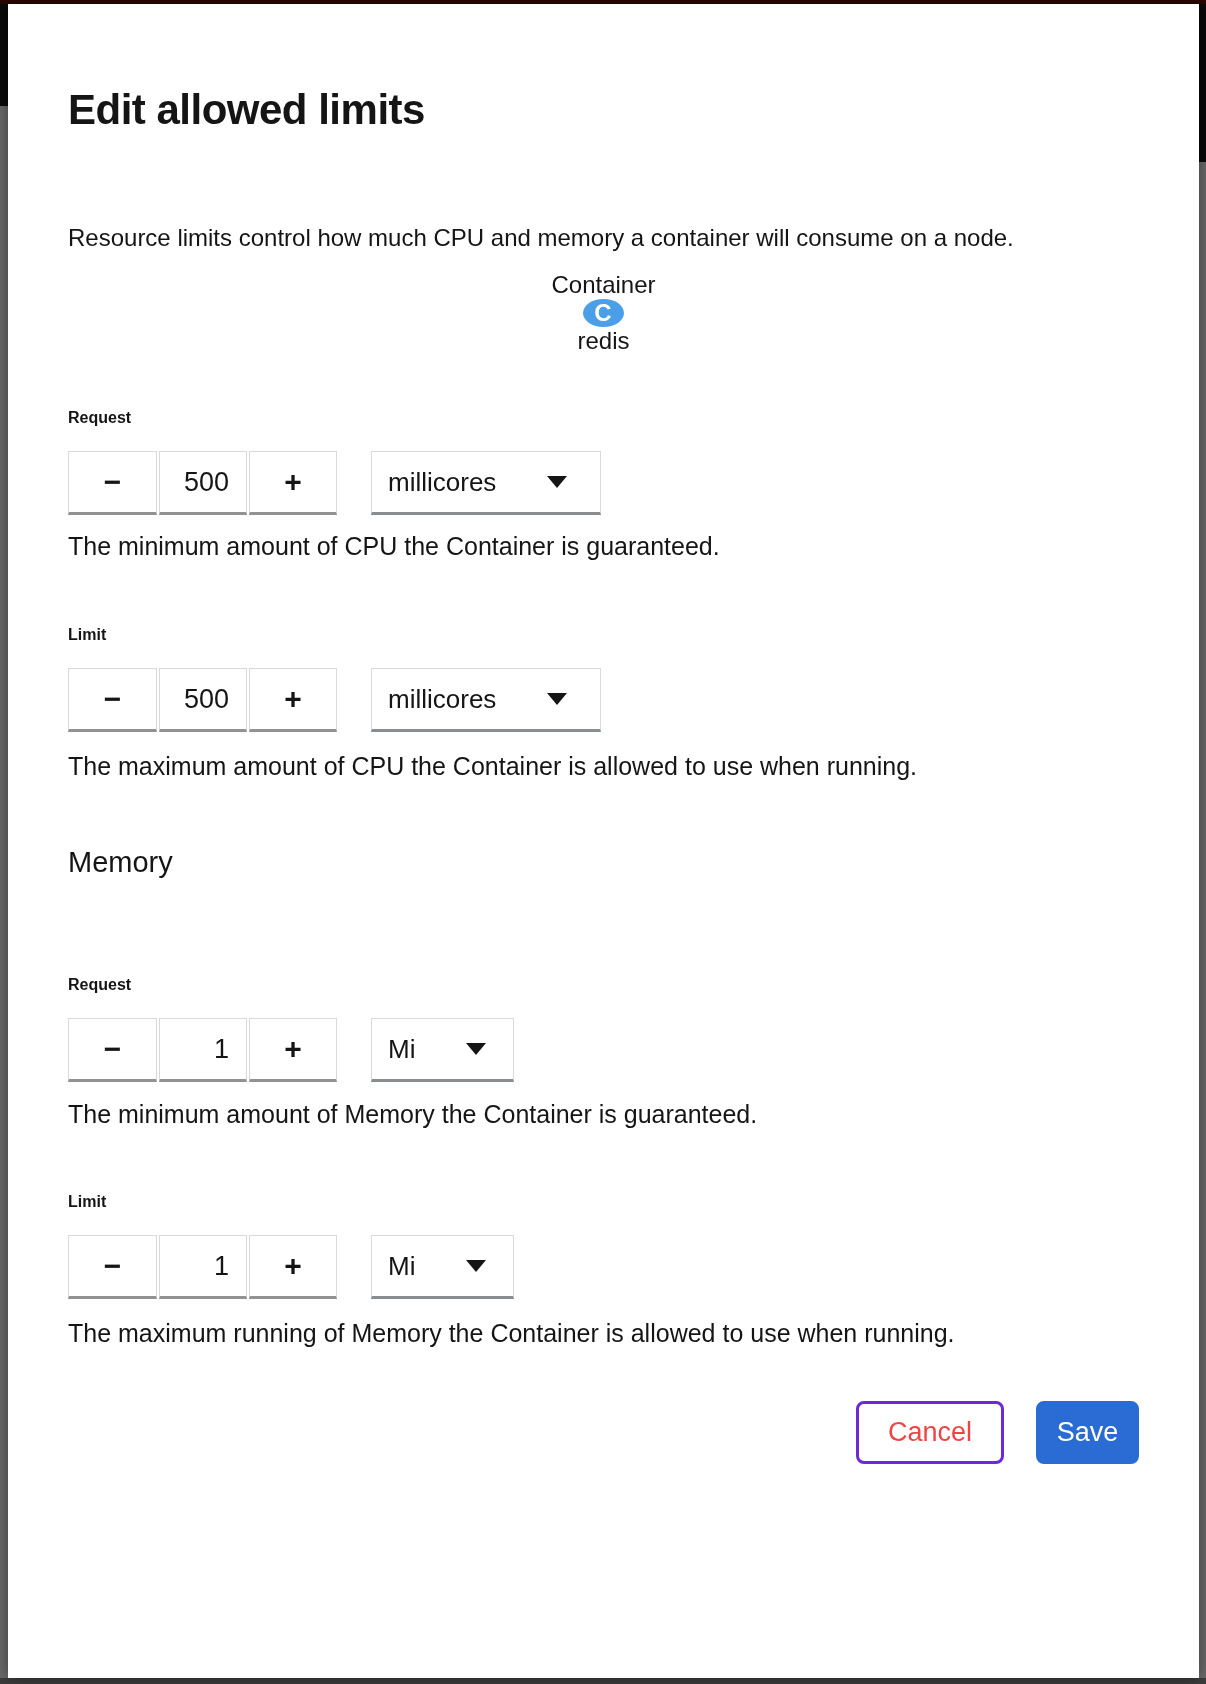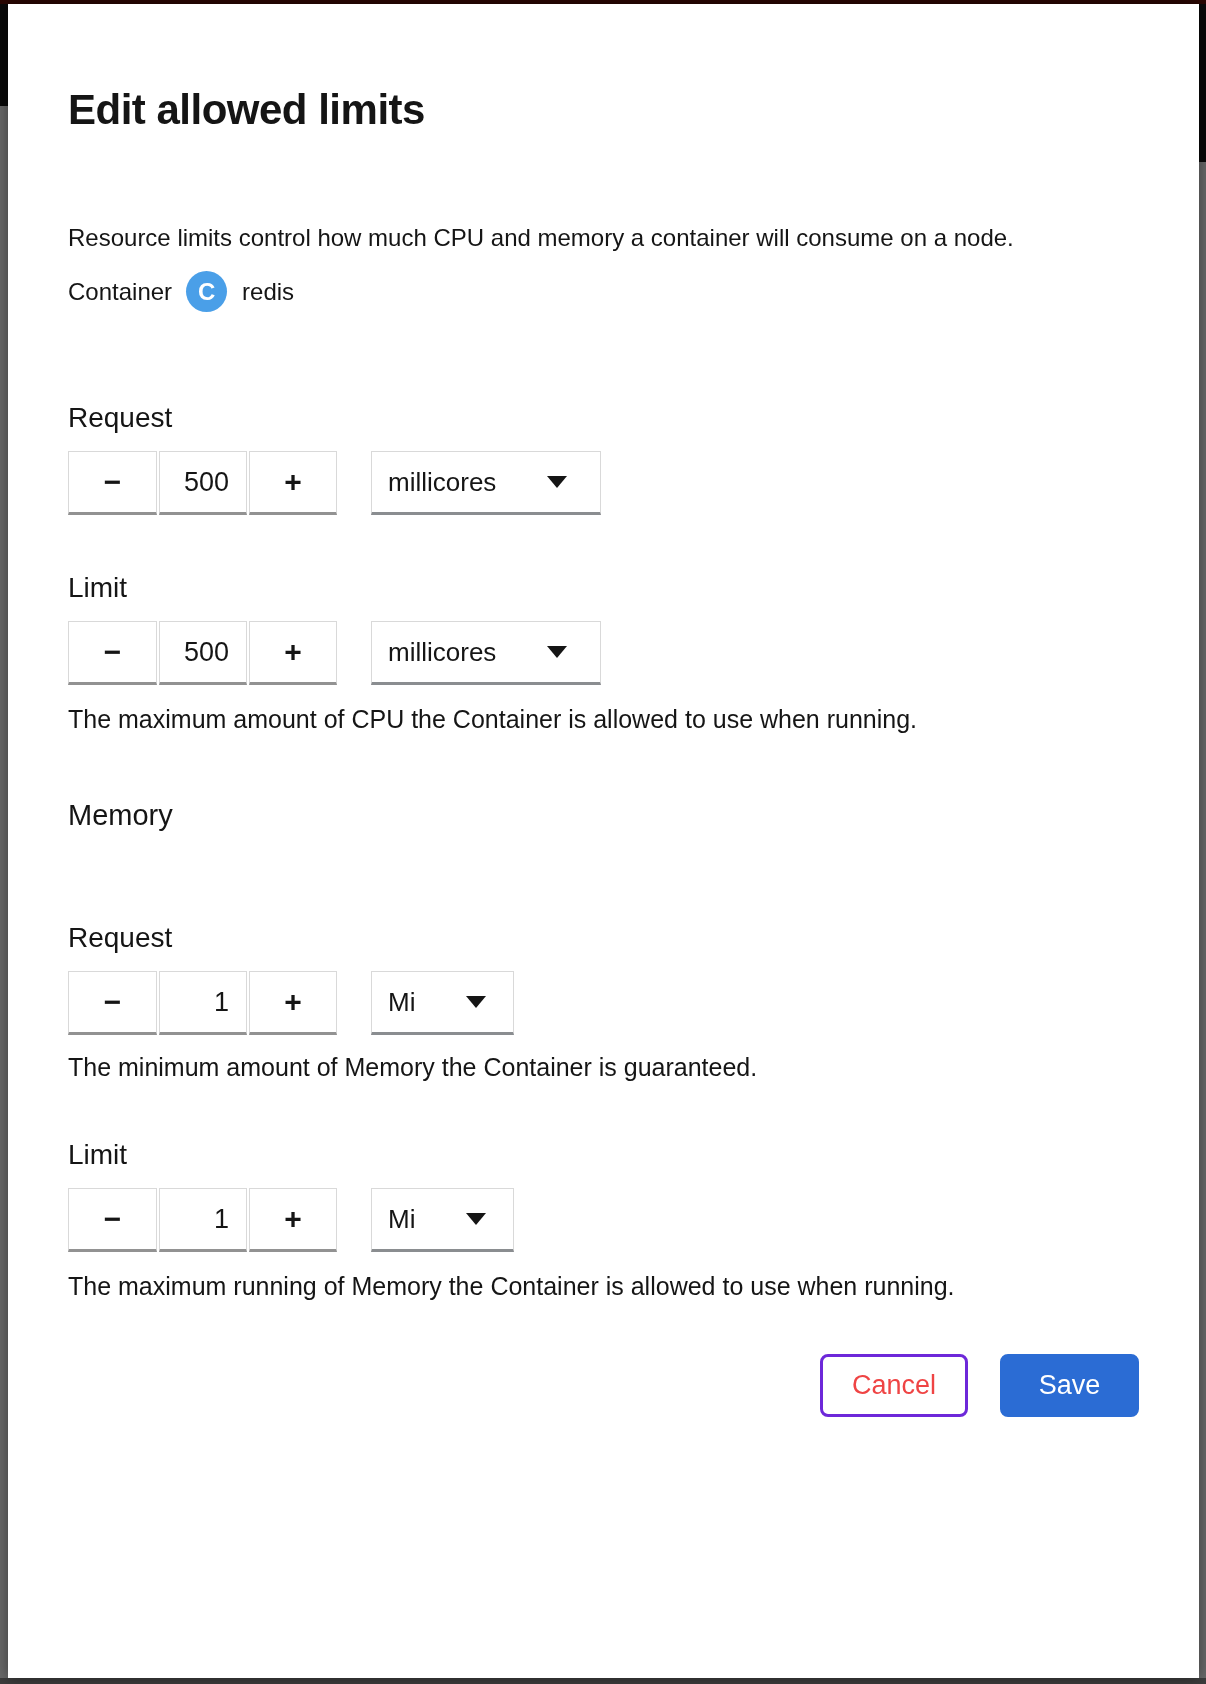--- a/index.html
+++ b/index.html
@@ -35,20 +35,21 @@
   .modal-desc {
     margin-top: 85px;
     font-size: 24px;
     line-height: 32px;
   }
   .container-row {
     margin-top: 17px;
     height: 41px;
     display: flex;
     align-items: center;
+    flex-direction: column;
   }
   .container-row .ctr-label { font-size: 24px; }
   .badge {
     width: 41px; height: 41px;
     border-radius: 50%;
     background: #4a9fe8;
     color: #ffffff;
     font-size: 24px;
     font-weight: 700;
     display: flex; align-items: center; justify-content: center;
@@ -63,22 +64,22 @@
   }
   .heading-cpu { margin-top: 86px; }
   .heading-memory { margin-top: 60px; }
 
   .field-request-cpu { margin-top: 90px; }
   .field-limit-cpu { margin-top: 57px; }
   .field-request-mem { margin-top: 87px; }
   .field-limit-mem { margin-top: 56px; }
 
   .field-label {
-    font-size: 28px;
-    font-weight: 400;
+    font-size: 16px;
+    font-weight: 700;
     line-height: 32px;
   }
   .input-row {
     margin-top: 17px;
     display: flex;
     align-items: stretch;
     height: 64px;
   }
   .stepper { display: flex; }
   .stepper-btn {
@@ -152,21 +153,21 @@
     display: flex; align-items: center; justify-content: center;
     cursor: pointer;
   }
   .btn-cancel {
     width: 148px;
     background: #ffffff;
     border: 3px solid #6d28d9;
     color: #ef4444;
   }
   .btn-save {
-    width: 139px;
+    width: 103px;
     background: #2b6cd4;
     border: 2px solid #2b6cd4;
     color: #ffffff;
   }
 </style>
 </head>
 <body>
 
 <div class="backdrop-top"></div>
 <div class="backdrop-left-dark"></div>
@@ -192,20 +193,21 @@
       <div class="stepper">
         <button class="stepper-btn minus">−</button>
         <input class="stepper-value" value="500" style="">
         <button class="stepper-btn plus">+</button>
       </div>
       <div class="unit-select unit-wide">
         <span>millicores</span>
         <span class="caret"></span>
       </div>
     </div>
+    <div class="help-text help-mt-15">The minimum amount of CPU the Container is guaranteed.</div>
   </div>
 
   <div class="field-limit-cpu">
     <div class="field-label">Limit</div>
     <div class="input-row">
       <div class="stepper">
         <button class="stepper-btn minus">−</button>
         <input class="stepper-value" value="500" style="">
         <button class="stepper-btn plus">+</button>
       </div>

